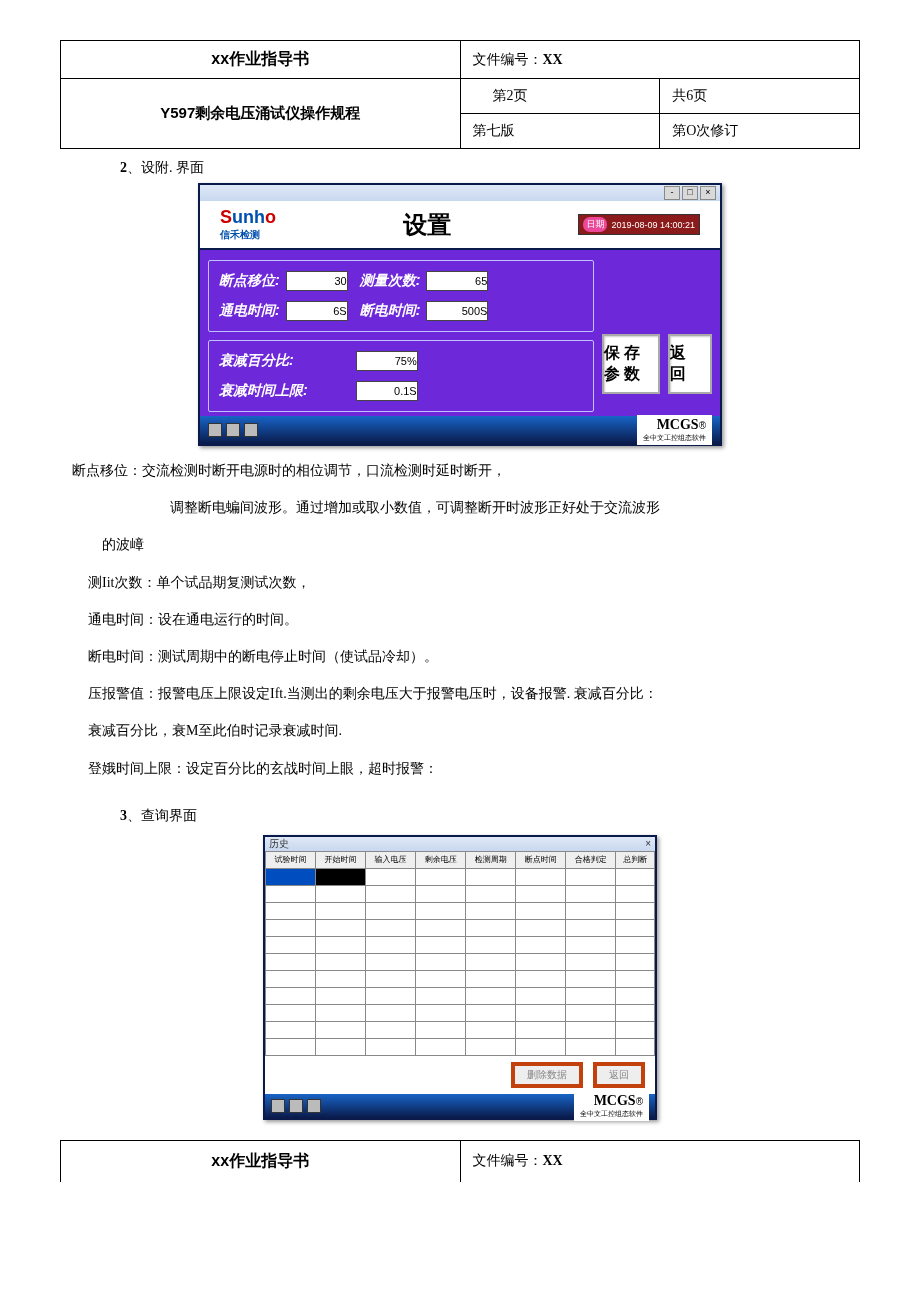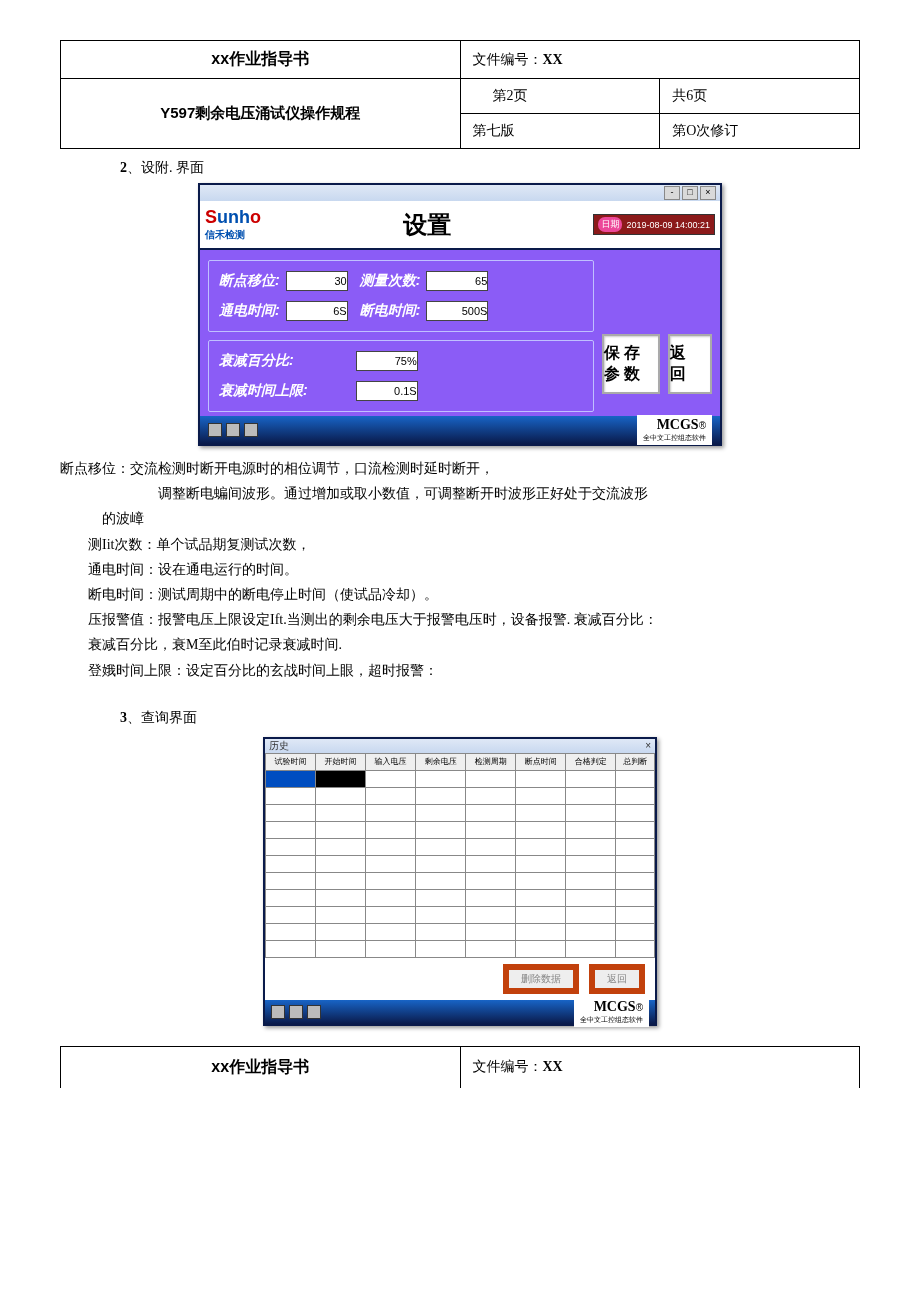--- a/index.html
+++ b/index.html
@@ -40,21 +40,21 @@
     height: 16px;
     background: linear-gradient(#dfe8f6, #c8d8ef);
     display: flex;
     justify-content: flex-end;
     align-items: center;
     padding: 0 4px;
   }
   .ui-titlebar .ctl { width: 14px; height: 12px; background: #d9d9d9; border: 1px solid #888; margin-left: 2px; font-size: 9px; text-align:center; line-height:10px;}
   .ui-header {
     background: #fff;
-    padding: 6px 5px;
+    padding: 6px 20px;
     display: flex;
     align-items: center;
     justify-content: space-between;
     border-bottom: 2px solid #0a1a4a;
   }
   .ui-logo { color: #0050b0; font-weight: bold; font-size: 18px; }
   .ui-logo .small { display:block; font-size: 10px; color: #0050b0; }
   .ui-logo .r { color: #cc0000; }
   .ui-title-main { flex: 1; text-align: center; font-size: 24px; font-weight: bold; color: #000; font-family: "KaiTi", "SimSun", serif; }
   .ui-datetime {
@@ -63,21 +63,21 @@
     padding: 2px 4px;
     font-size: 9px;
     color: #fff;
     display: flex;
     gap: 4px;
     align-items: center;
   }
   .ui-datetime .lbl { background: #ec4899; color:#fff; padding:1px 3px; border-radius:7px; }
 
   .ui-body {
-    background: #8b5cf6;
+    background: #6d28d9;
     padding: 10px 8px 4px 8px;
     display: flex;
     gap: 8px;
   }
   .ui-left { flex: 1; display: flex; flex-direction: column; gap: 8px; }
   .ui-right { width: 110px; display: flex; flex-direction: row; gap: 8px; margin-top: 74px;}
   .ui-panel {
     border: 1.5px solid #c0c0ff;
     border-radius: 2px;
     padding: 10px 10px;
@@ -122,21 +122,21 @@
   }
   .ui-footer-ctrls { display:flex; gap:4px; }
   .ui-footer-ctrls .tri { width:12px; height:12px; background:#bbb; border:1px solid #333; }
   .ui-footer-right { background: #fff; padding: 2px 6px; display: flex; flex-direction: column; align-items: flex-end; }
   .ui-footer-right .mcgs { font-weight: bold; font-size: 14px; color:#000; font-family:"Times New Roman",serif;}
   .ui-footer-right .reg { font-size:10px; }
   .ui-footer-right .sub { font-size: 7px; color:#000;}
 
   
   .explain { margin: 6px 0 0 0; line-height: 1.8; }
-  .explain p { margin: 0; }
+  .explain p { margin: 12px; }
   .explain .indent { text-indent: 7em; }
   .explain .indent2 { margin-left: 3em; }
   .explain .indent3 { margin-left: 2em; }
 
   
   .query-window {
     width: 390px;
     margin: 10px auto;
     border: 2px solid #0a1a4a;
     box-shadow: 2px 2px 4px #999;
@@ -164,21 +164,21 @@
   .q-table th, .q-table td {
     border: 1px solid #888;
     padding: 2px 1px;
     height: 12px;
     text-align: center;
   }
   .q-table th { background: #efefef; font-weight: normal;}
   .q-table td.sel { background: #004dc0; }
   .q-table td.dark { background: #000; }
   .q-btns { display: flex; justify-content: flex-end; gap: 10px; padding: 6px 10px; }
-  .q-btn { border: 6px solid #c2410c; background: #eee; padding: 2px 12px; font-size: 10px; color:#888; cursor:pointer; }
+  .q-btn { border: 4px solid #c2410c; background: #eee; padding: 2px 12px; font-size: 10px; color:#888; cursor:pointer; }
   .q-footer {
     height: 24px;
     background: linear-gradient(#1864c6, #0a1a4a);
     display: flex;
     align-items: center;
     justify-content: space-between;
     padding: 0 6px;
   }
 
   .footer-table {

